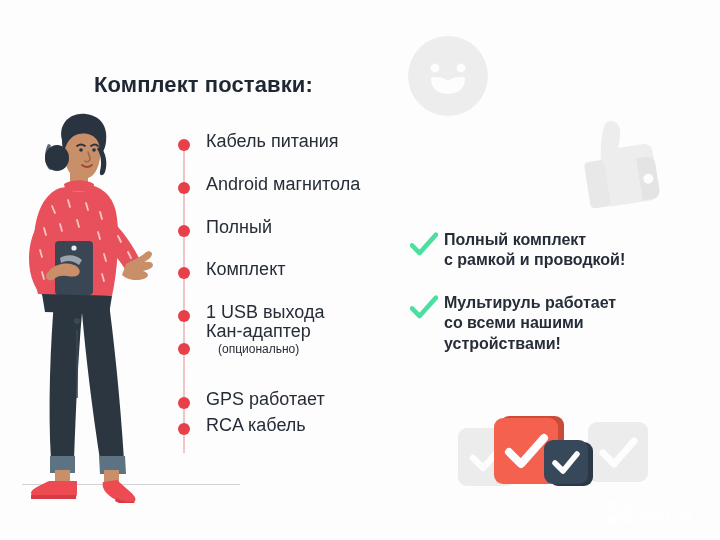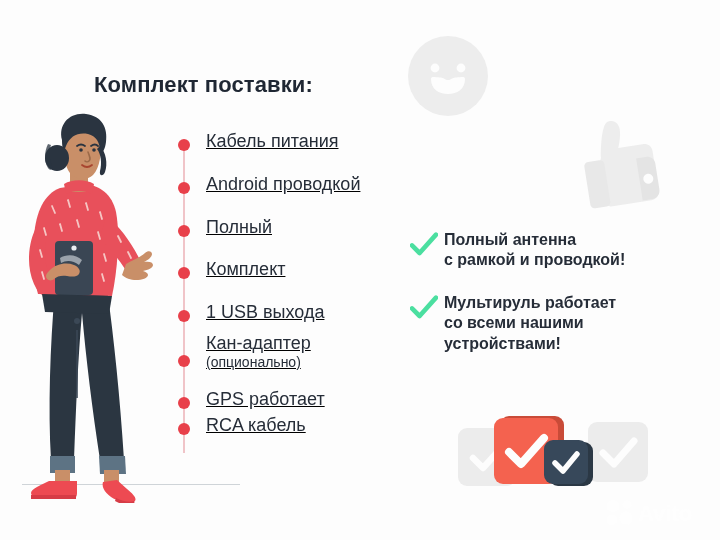--- a/index.html
+++ b/index.html
@@ -55,41 +55,41 @@
     top: 12px;
     width: 2px;
     height: 310px;
     background: #f0c4c8;
   }
   .list-item {
     position: absolute;
     left: 0;
     display: flex;
     align-items: flex-end;
-    text-decoration: underline;
   }
   .bullet {
     position: absolute;
     left: 0;
     top: 8px;
     width: 12px;
     height: 12px;
     border-radius: 50%;
     background: #e8404a;
   }
   .li-text {
     margin-left: 28px;
     font-size: 18px;
     color: #262d38;
     line-height: 1.15;
     white-space: nowrap;
   }
   .li-sub {
     display: block;
-    font-size: 14px;
+    margin-left: 12px;
+    font-size: 12px;
     color: #262d38;
     line-height: 1.25;
     white-space: nowrap;
   }
 
   
   .benefits {
     position: absolute;
     left: 410px;
     top: 230px;
@@ -193,39 +193,39 @@
   <div class="list">
     <div class="list-rail"></div>
 
     <div class="list-item" style="top:0px">
       <span class="bullet"></span>
       <span class="li-text">Кабель питания</span>
     </div>
 
     <div class="list-item" style="top:43px">
       <span class="bullet"></span>
-      <span class="li-text">Android проводкой</span>
+      <span class="li-text">Android магнитола</span>
     </div>
 
     <div class="list-item" style="top:86px">
       <span class="bullet"></span>
       <span class="li-text">Полный</span>
     </div>
 
     <div class="list-item" style="top:128px">
       <span class="bullet"></span>
       <span class="li-text">Комплект</span>
     </div>
 
     <div class="list-item" style="top:171px">
       <span class="bullet"></span>
       <span class="li-text">1 USB выхода</span>
     </div>
 
-    <div class="list-item" style="top:202px">
+    <div class="list-item" style="top:190px">
       <span class="bullet" style="top:22px"></span>
       <span class="li-text">
         <span>Кан-адаптер</span>
         <span class="li-sub">(опционально)</span>
       </span>
     </div>
 
     <div class="list-item" style="top:258px">
       <span class="bullet"></span>
       <span class="li-text">GPS работает</span>
@@ -237,21 +237,21 @@
     </div>
   </div>
 
   <div class="benefits">
     <div class="benefit">
       <span class="benefit-check">
         <svg viewBox="0 0 28 26" width="28" height="26" aria-hidden="true">
           <path d="M2 13.4 L9.6 21 L26 2.6" fill="none" stroke="#4bdfa0" stroke-width="4.6" stroke-linecap="round" stroke-linejoin="round"></path>
         </svg>
       </span>
-      <div class="benefit-text">Полный антенна
+      <div class="benefit-text">Полный комплект
 с рамкой и проводкой!</div>
     </div>
 
     <div class="benefit" style="margin-top:22px">
       <span class="benefit-check">
         <svg viewBox="0 0 28 26" width="28" height="26" aria-hidden="true">
           <path d="M2 13.4 L9.6 21 L26 2.6" fill="none" stroke="#4bdfa0" stroke-width="4.6" stroke-linecap="round" stroke-linejoin="round"></path>
         </svg>
       </span>
       <div class="benefit-text">Мультируль работает

